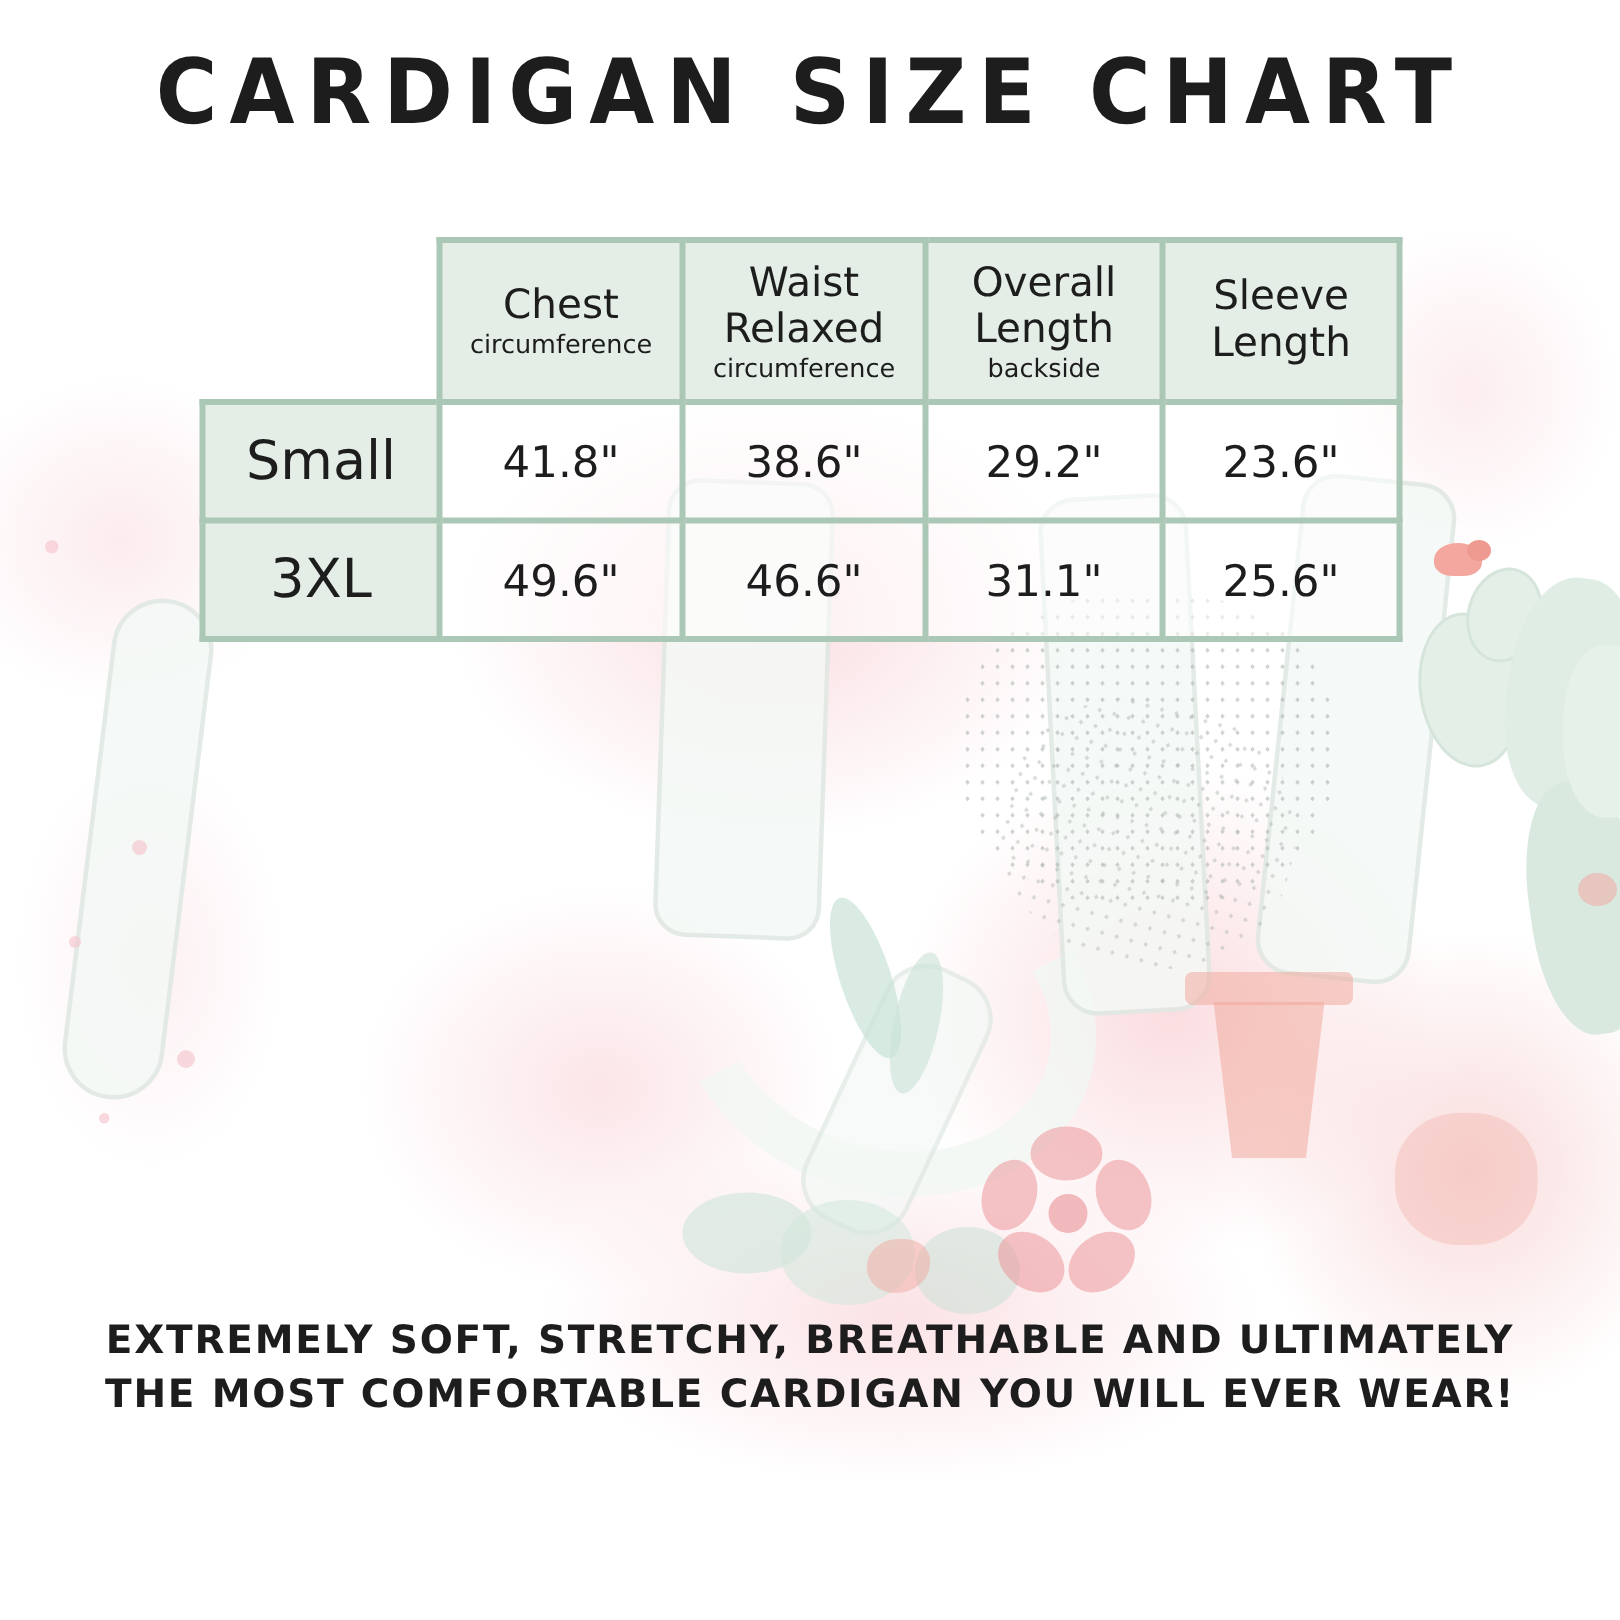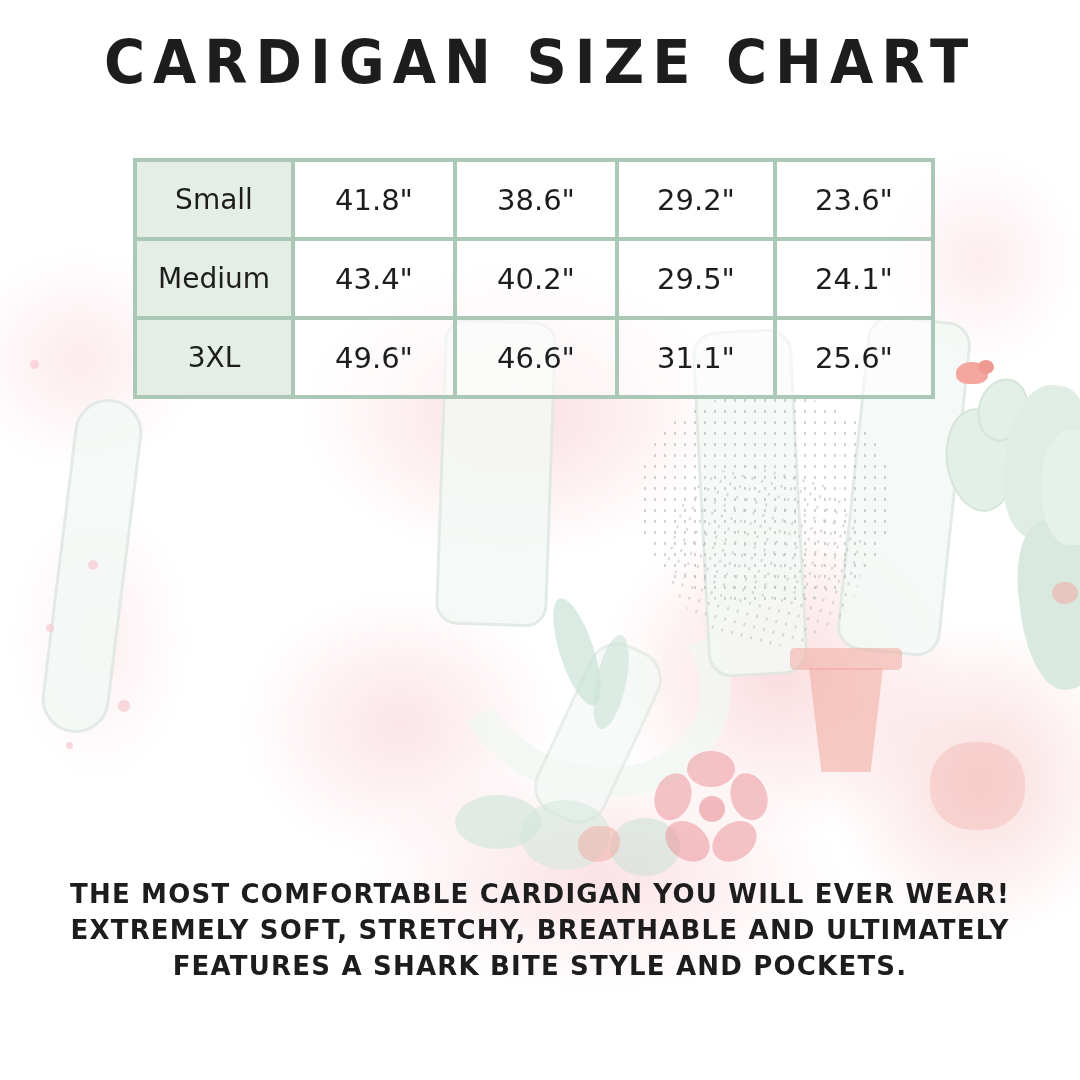--- a/index.html
+++ b/index.html
@@ -79,21 +79,21 @@
     position:absolute;left:133px;top:158px;z-index:1;
     border-collapse:collapse;table-layout:fixed;
   }
   .size-chart td{
     border:4px solid #abc7b6;text-align:center;vertical-align:middle;
     padding:0;
   }
   .size-chart td.empty{border:none;background:transparent;}
   .hcell{background:#e4eee7;height:104px;font-size:27px;line-height:31px;}
   .hsub{font-size:17px;line-height:19px;margin-top:2px;}
-  .scell{background:#e4eee7;height:75px;font-size:28px;}
+  .scell{background:#e4eee7;height:75px;font-size:36px;}
   .dcell{background:rgba(255,255,255,.55);font-size:29px;}
   
   .desc{
     position:absolute;top:876px;left:30px;right:30px;z-index:3;
     text-align:center;font-weight:bold;font-size:26px;
     letter-spacing:1.2px;line-height:36px;
   }
 </style>
 </head>
 <body>
@@ -158,41 +158,52 @@
 
 <table class="size-chart">
   <colgroup>
     <col style="width:158px">
       <col style="width:162px">
       <col style="width:162px">
       <col style="width:158px">
       <col style="width:158px">
   </colgroup>
   <tbody>
+      <tr>
+    <td class="empty"></td>
+    <td class="hcell">
+      <div>Chest</div>
+      <div class="hsub">circumference</div>
+    </td>
+    <td class="hcell">
+      <div>Waist Relaxed</div>
+      <div class="hsub">circumference</div>
+    </td>
+    <td class="hcell">
+      <div>Overall Length</div>
+      <div class="hsub">backside</div>
+    </td>
+    <td class="hcell">
+      <div>Sleeve Length</div>
+      <div class="hsub"></div>
+    </td>
+  </tr>
   <tr>
     <td class="scell">Small</td>
     <td class="dcell">41.8"</td>
     <td class="dcell">38.6"</td>
     <td class="dcell">29.2"</td>
     <td class="dcell">23.6"</td>
-  </tr>
-  <tr>
-    <td class="scell">Medium</td>
-    <td class="dcell">43.4"</td>
-    <td class="dcell">40.2"</td>
-    <td class="dcell">29.5"</td>
-    <td class="dcell">24.1"</td>
   </tr>
   <tr>
     <td class="scell">3XL</td>
     <td class="dcell">49.6"</td>
     <td class="dcell">46.6"</td>
     <td class="dcell">31.1"</td>
     <td class="dcell">25.6"</td>
   </tr>
 </tbody>
   </table>
 
 <div class="desc">
+  <div>EXTREMELY SOFT, STRETCHY, BREATHABLE AND ULTIMATELY</div>
   <div>THE MOST COMFORTABLE CARDIGAN YOU WILL EVER WEAR!</div>
-  <div>EXTREMELY SOFT, STRETCHY, BREATHABLE AND ULTIMATELY</div>
-  <div>FEATURES A SHARK BITE STYLE AND POCKETS.</div>
 </div>
 
 </body></html>

